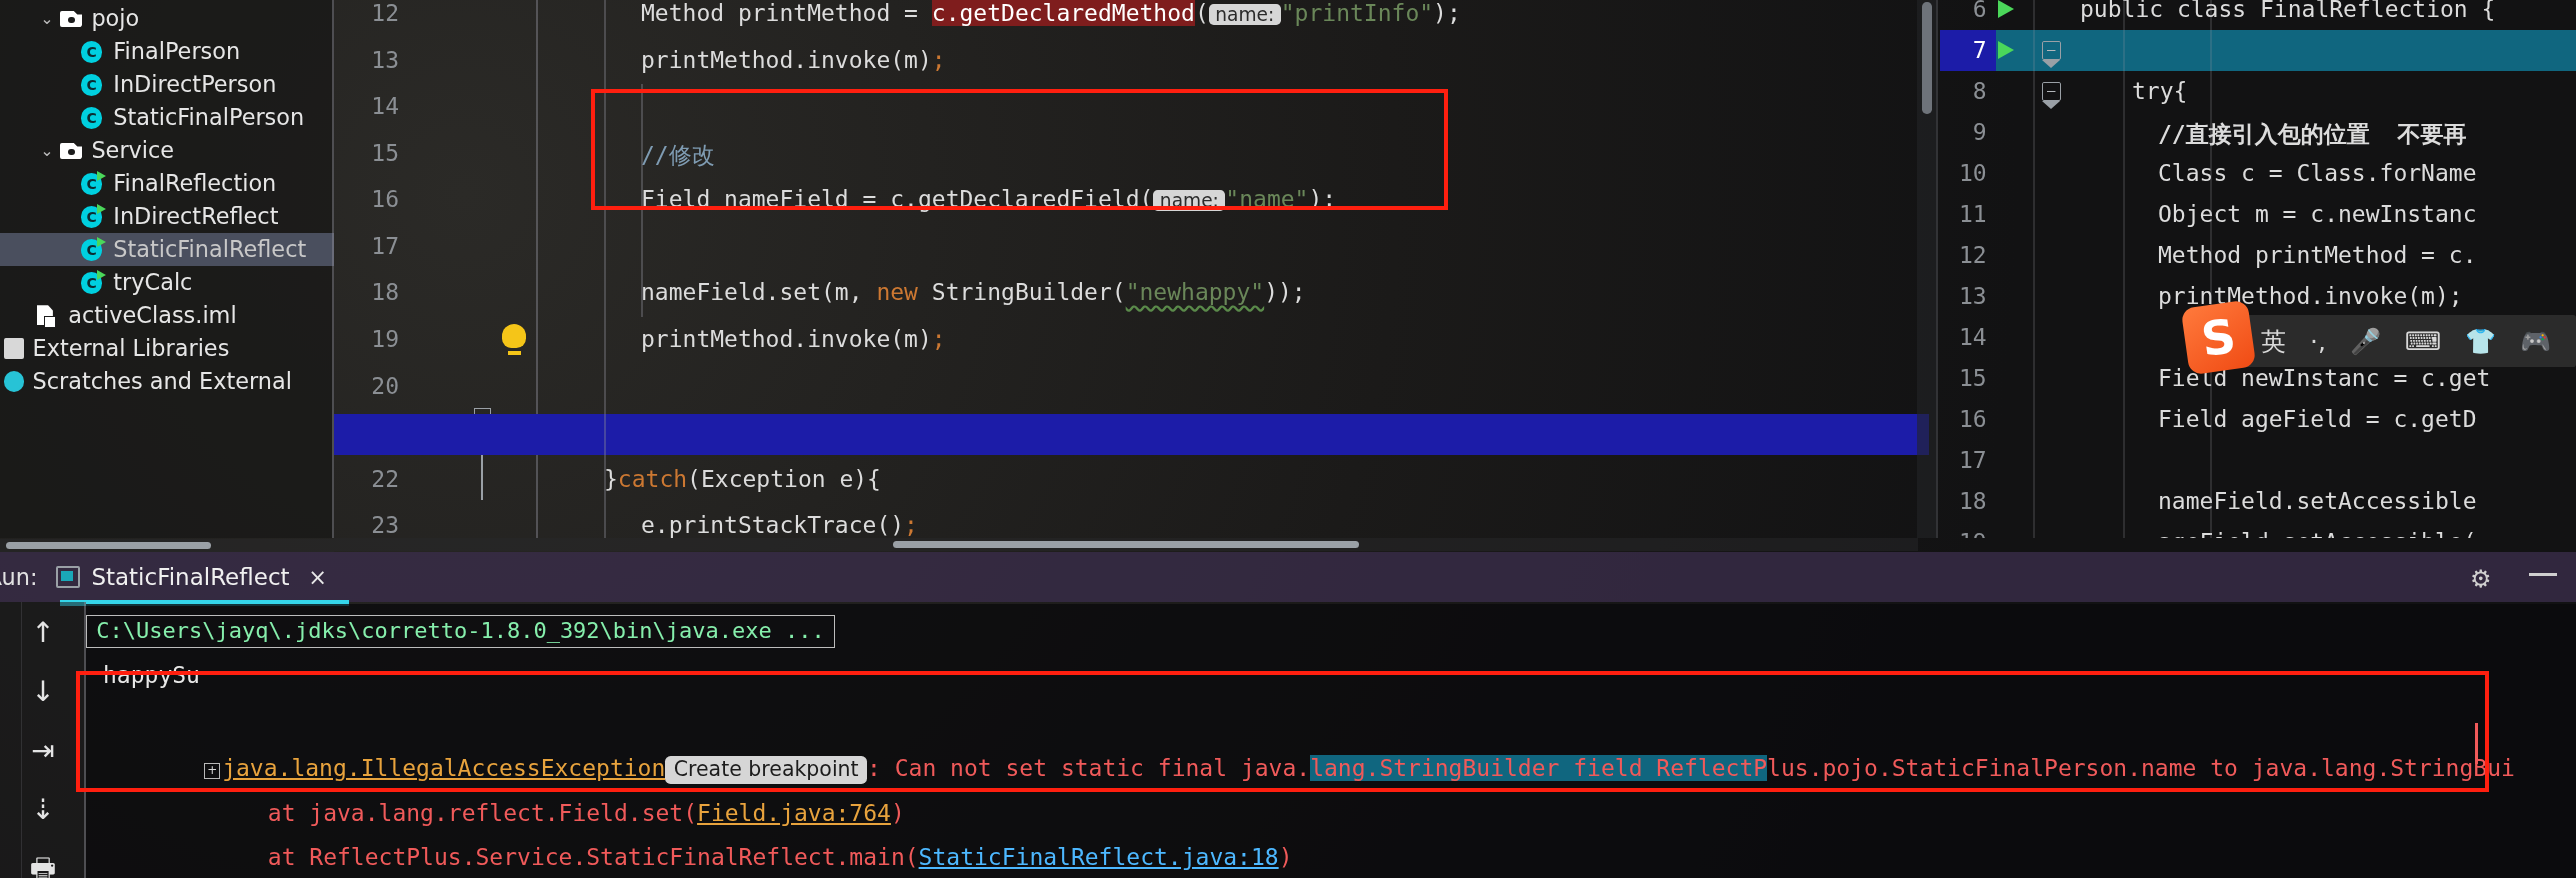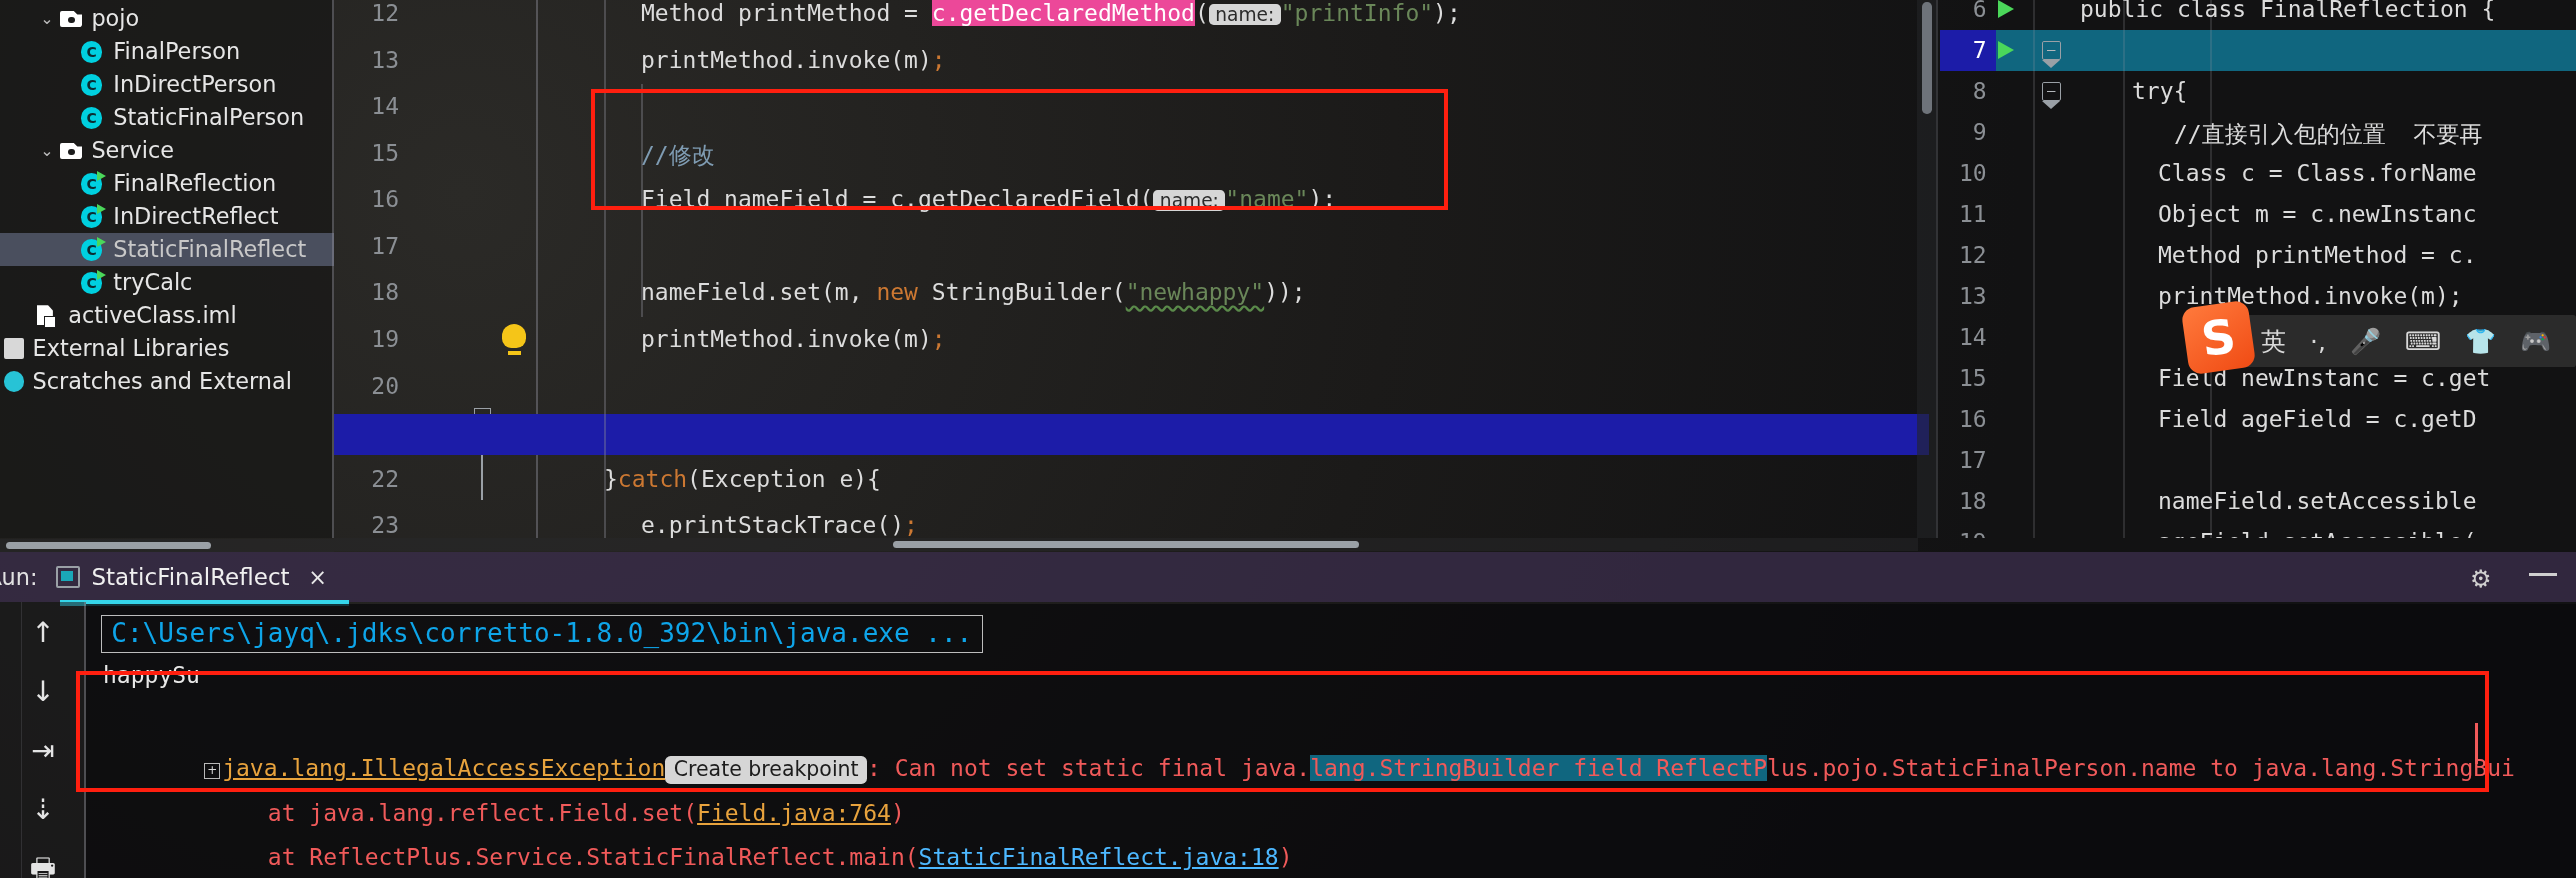--- a/index.html
+++ b/index.html
@@ -107,21 +107,21 @@
     position:absolute; left:0; white-space:pre; color:#dcdcdc; font-size:23px;
   }
   .hl-line{
     position:absolute; left:0; width:1595px; height:41px; background:#1c1ca8;
   }
   .hl-line-num{ color:#ffffff !important; }
   .kw { color:#cc7832; }
   .str { color:#6a8759; }
   .cmt { color:#7f9cb3; }
   .semi { color:#cc7832; }
-  .ident-hl { background:#ec4899; color:#ffffff; }
+  .ident-hl { background:#7f1d1d; color:#ffffff; }
   .param-hint{
     background:#d6d6d6; color:#2b2b2b; border-radius:4.7px; padding:0 6.5px;
     font-size:18.6px; font-family:"DejaVu Sans", sans-serif;
   }
   .squiggle { text-decoration: underline wavy #5a8a4a; text-underline-offset:4.7px; }
   .bulb{
     position:absolute; width:24px;height:24px; border-radius:50% 50% 40% 40%;
     background:#f5c518;
   }
   .bulb::after{content:"";position:absolute;left:5.6px;bottom:-6.5px;width:13px;height:3.7px;background:#f5c518;}
@@ -206,22 +206,22 @@
   .run-toolbar-sep-r{position:absolute;left:84px;top:50px;width:1.9px;height:277px;background:rgba(150,150,160,.42);}
 
   .console{
     position:absolute; left:86px; top:52px; width:2490px; height:275px;
     background: rgba(10,10,12,.80);
     font-family:"DejaVu Sans Mono", monospace; font-size:23px;
     overflow:hidden;
   }
   .con-line{ position:absolute; white-space:pre; }
   .cmdbox{
-    position:absolute; left:15px; top:11.2px; border:1.9px solid #bdbdbd; padding:1.9px 9.3px 3.7px 9.3px;
-    color:#0ea5e9; font-size:26px; white-space:pre;
+    position:absolute; left:0; top:11.2px; border:1.9px solid #bdbdbd; padding:1.9px 9.3px 3.7px 9.3px;
+    color:#86efac; font-size:22px; white-space:pre;
   }
   .out-white{ color:#e8e8e8; }
   .err-red{ color:#f05a5a; }
   .err-orange{ color:#e8a33d; text-decoration:underline; }
   .err-link-blue{ color:#4db8ff; text-decoration:underline; }
   .sel-blue{ background:#10667f; }
   .breakpoint-chip{
     background:#d6d6d6; color:#1c1c1c; border-radius:5.6px; padding:0.9px 8.4px 2.8px 8.4px;
     font-size:20.5px; font-family:"DejaVu Sans", sans-serif;
   }
@@ -373,21 +373,21 @@
         <span class="r-num" style="left: 3.7px; top: -3.7px;">6</span>
         <span class="runmark" style="left: 58px; top: 0px;"></span>
         <span class="r-code" style="left: 140px; top: -3.7px;">public class FinalReflection {</span>
         <div class="r-hlnumbg" style="top: 30px;"></div>
         <div class="r-hl" style="top: 30px;"></div>
         <span class="r-num" style="left: 3.7px; top: 37px; color: rgb(255, 255, 255);">7</span>
         <span class="runmark" style="left: 58px; top: 41px;"></span>
         <span class="r-num" style="left: 3.7px; top: 78px;">8</span>
         <span class="r-code" style="left: 192px; top: 78px;">try{</span>
         <span class="r-num" style="left: 3.7px; top: 119px;">9</span>
-        <span class="r-code cmt" style="left: 234px; top: 119px;">//直接引入包的位置  不要再</span>
+        <span class="r-code cmt" style="left: 218px; top: 119px; font-weight: bold;">//直接引入包的位置  不要再</span>
         <span class="r-num" style="left: 3.7px; top: 160px;">10</span>
         <span class="r-code" style="left: 218px; top: 160px;">Class c = Class.forName</span>
         <span class="r-num" style="left: 3.7px; top: 201px;">11</span>
         <span class="r-code" style="left: 218px; top: 201px;">Object m = c.newInstanc</span>
         <span class="r-num" style="left: 3.7px; top: 242px;">12</span>
         <span class="r-code" style="left: 218px; top: 242px;">Method printMethod = c.</span>
         <span class="r-num" style="left: 3.7px; top: 283px;">13</span>
         <span class="r-code" style="left: 218px; top: 283px;">printMethod.invoke(m);</span>
         <span class="r-num" style="left: 3.7px; top: 324px;">14</span>
         <span class="r-code" style="left: 218px; top: 324px;"></span>

